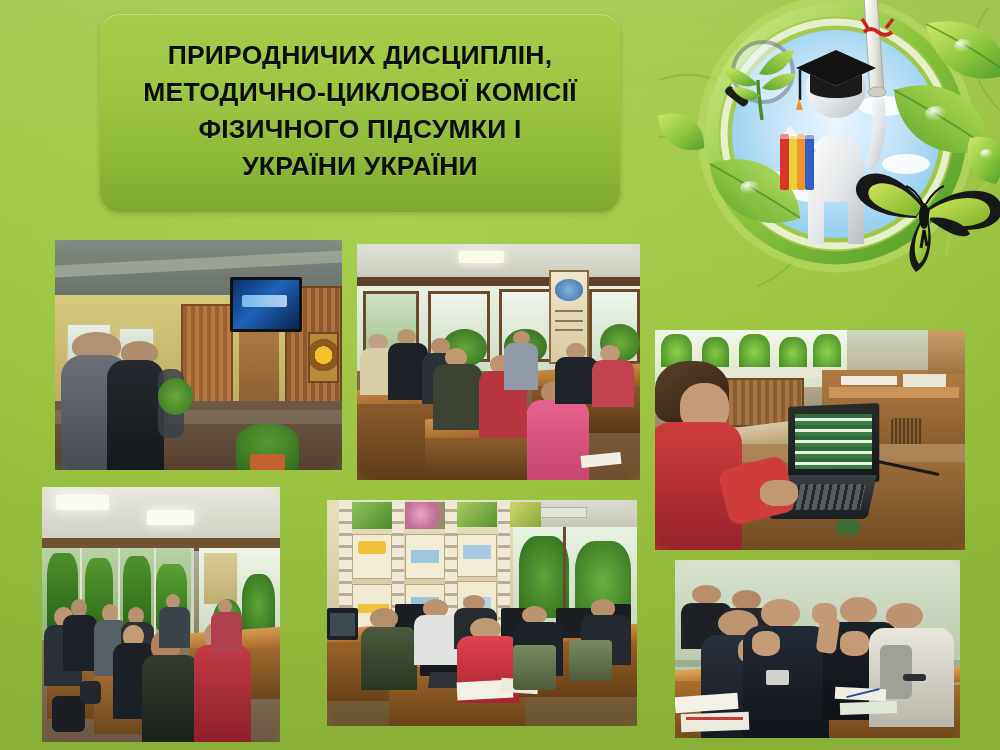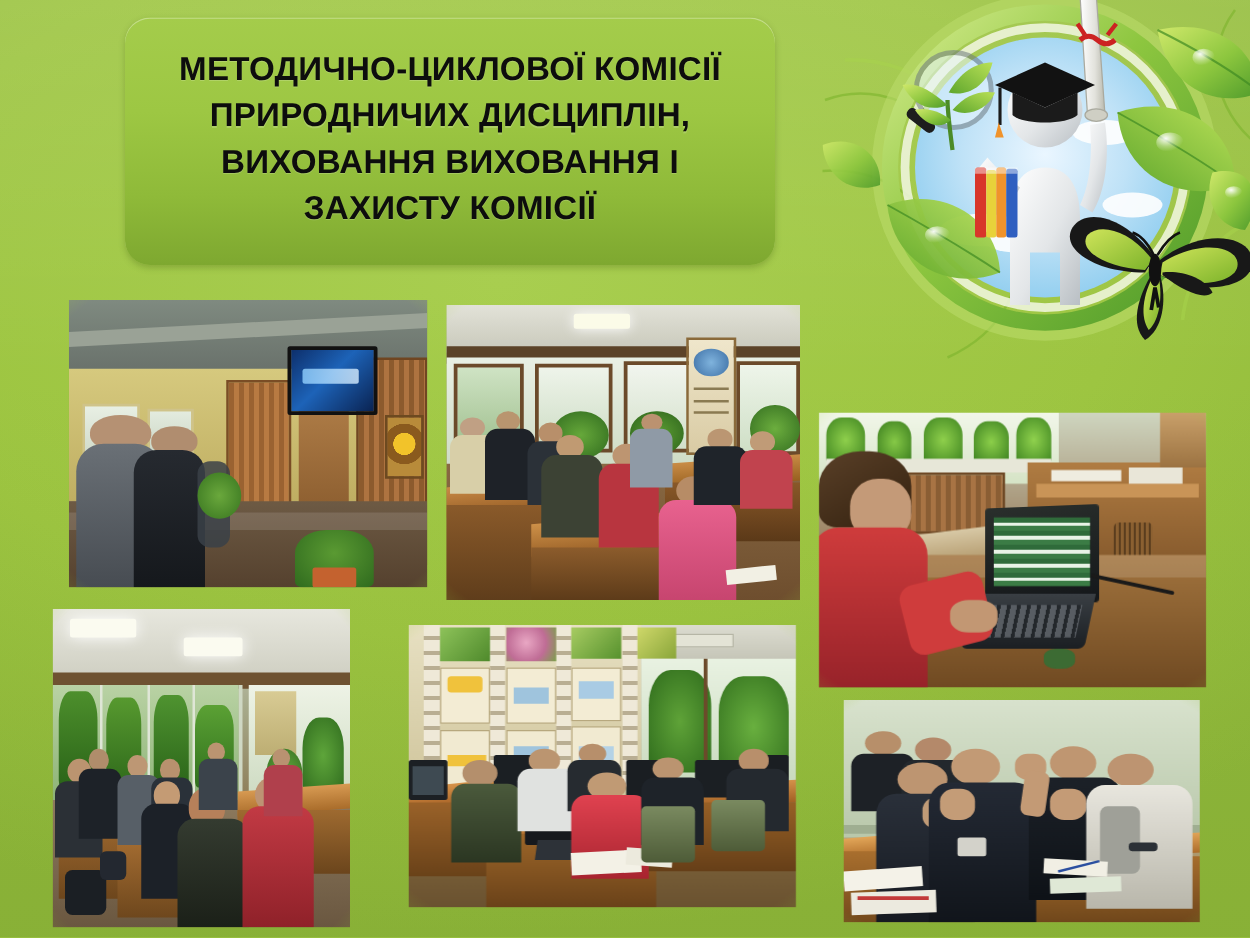--- a/index.html
+++ b/index.html
@@ -226,24 +226,24 @@
         <path d="M41 44 C32 60, 30 78, 37 88 C46 80, 48 60, 45 46 Z" fill="url(#bflyG)"></path>
         <path d="M48 44 C66 58, 82 64, 88 58 C82 46, 62 40, 48 42 Z" fill="#181818"></path>
         <ellipse cx="42" cy="40" rx="5" ry="13" fill="#111"></ellipse>
         <path d="M41 28 C36 18, 30 12, 24 10 M44 28 C50 18, 56 12, 62 10" stroke="#111" stroke-width="2" fill="none"></path>
         <path d="M42 54 l-3 18 M42 54 l3 16" stroke="#111" stroke-width="3" fill="none"></path>
       </g>
     </svg>
   </div>
 
   <div class="title-banner">
+    <div class="title-line">ПРИРОДНИЧИХ ДИСЦИПЛІН,</div>
     <div class="title-line">МЕТОДИЧНО-ЦИКЛОВОЇ КОМІСІЇ</div>
-    <div class="title-line">ПРИРОДНИЧИХ ДИСЦИПЛІН,</div>
-    <div class="title-line">ВИХОВАННЯ ВИХОВАННЯ І</div>
-    <div class="title-line">ЗАХИСТУ КОМІСІЇ</div>
+    <div class="title-line">ФІЗИЧНОГО ПІДСУМКИ І</div>
+    <div class="title-line">УКРАЇНИ УКРАЇНИ</div>
   </div>
 
   <div class="photo p1" style="left:55px; top:240px; width:287px; height:230px;">
     <div class="scene">
 
       <div class="sk" style="left:0;top:0;width:100%;height:26%;background:linear-gradient(180deg,#7f8a80,#68706a);"></div>
       <div class="sk" style="left:0;top:8%;width:100%;height:5%;background:#9aa296;transform:skewY(-3deg);"></div>
 
       <div class="sk" style="left:0;top:24%;width:100%;height:46%;background:linear-gradient(180deg,#d6c97e,#bfae62);"></div>
 

